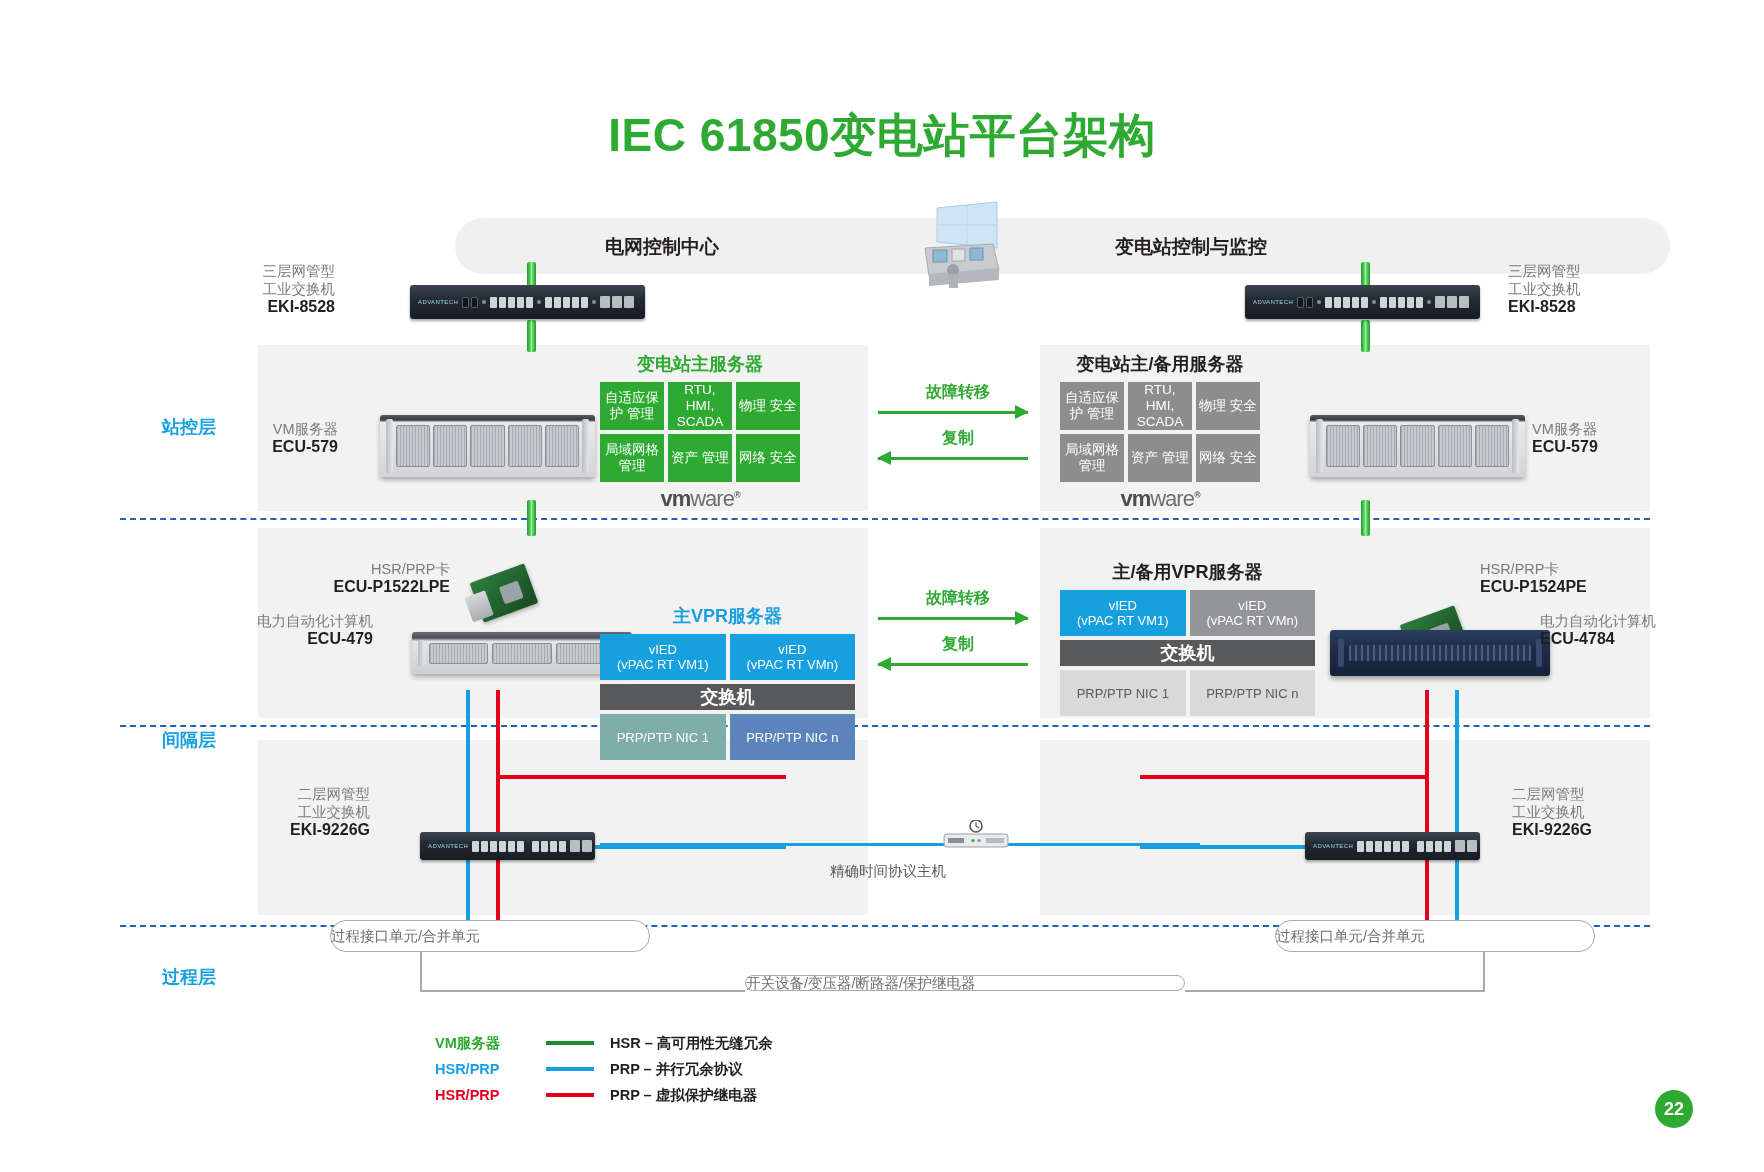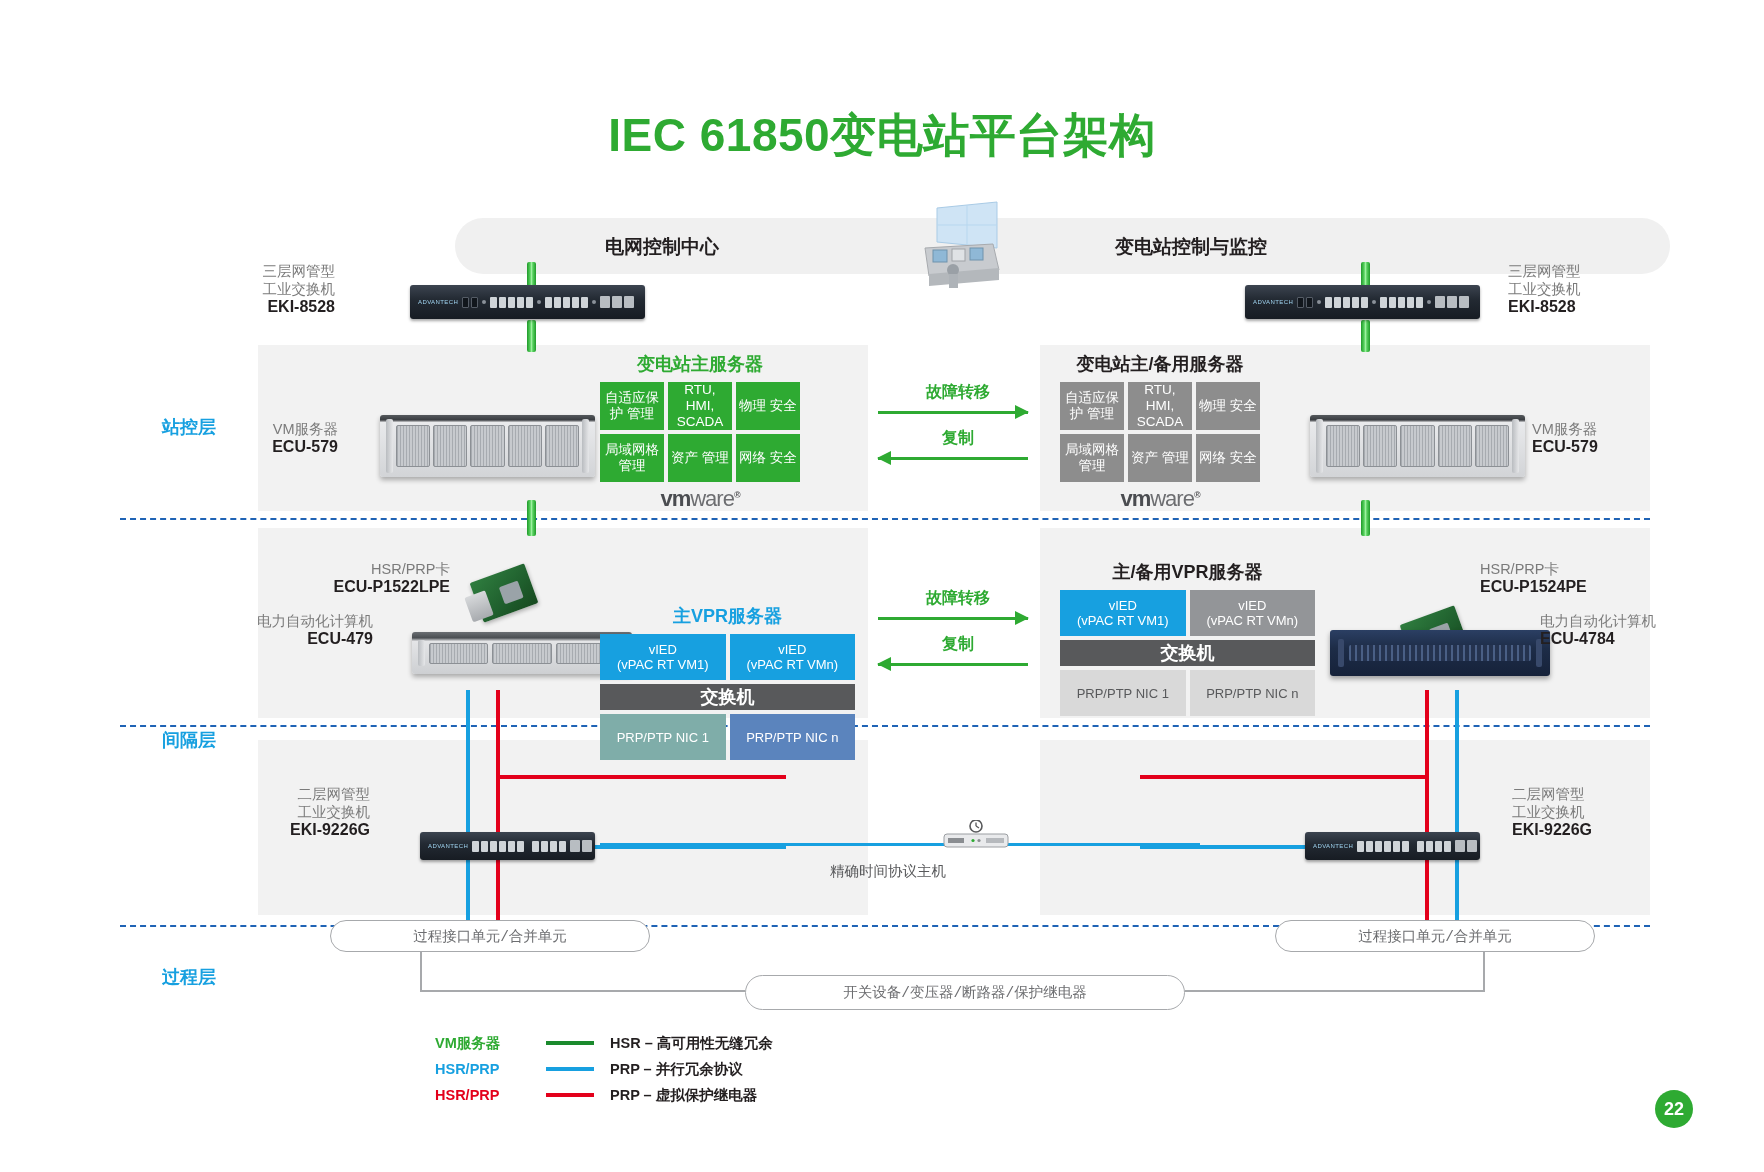--- a/index.html
+++ b/index.html
@@ -188,26 +188,26 @@
   .ln-blue { background:#17a0e0; }
   .ln-red  { background:#e3001b; }
 
   
   #ptp-box { left:940px; top:820px; width:72px; height:30px; }
   #ptp-label { left:830px; top:862px; width:290px; text-align:left; font-size:14.5px; color:#58595b; }
 
   
   .capsule {
     border:1.5px solid #a7a9ac; border-radius:18px; background:#fff;
-    display:flex; align-items:center; justify-content:center;
-    font-size:14.5px; color:#6d6e71;font-family:Liberation Mono, monospace;
+    display:flex; align-items:center; justify-content:flex-start;
+    font-size:14.5px; color:#6d6e71;
   }
   #cap-left  { left:330px;  top:920px; width:320px; height:32px; }
   #cap-right { left:1275px; top:920px; width:320px; height:32px; }
-  #cap-bottom{ left:745px;  top:975px; width:440px; height:35px; }
+  #cap-bottom{ left:745px;  top:975px; width:440px; height:16px; }
 
   .cap-connector { background:#a7a9ac; }
 
   
   #legend { left:435px; top:1030px; width:420px; }
   .lg-row { display:flex; align-items:center; height:26px; }
   .lg-tag { width:95px; font-size:14.5px; font-weight:bold; }
   .lg-line { width:48px; height:4px; margin:0 16px; }
   .lg-desc { font-size:14.5px; font-weight:bold; color:#231f20; }
 

